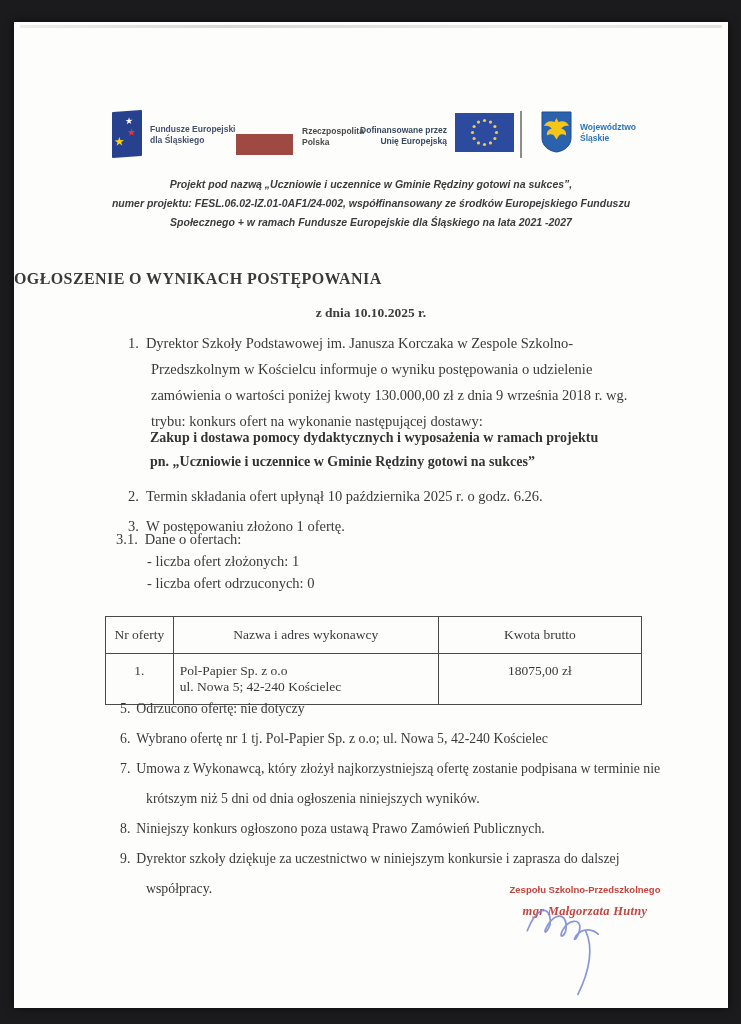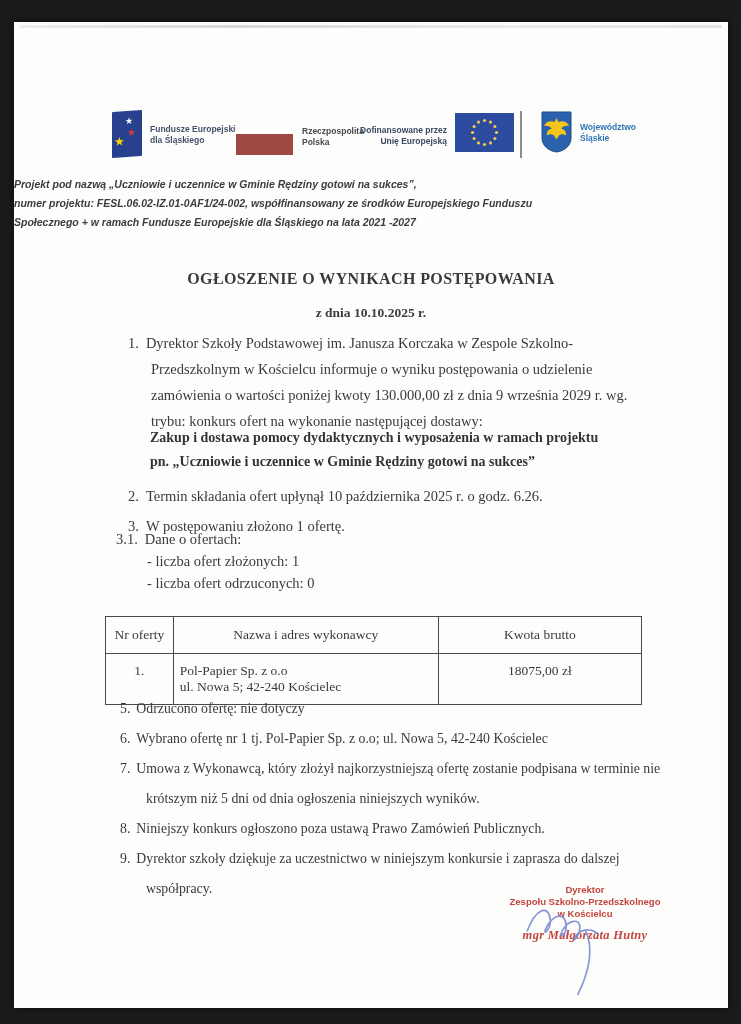--- a/index.html
+++ b/index.html
@@ -38,27 +38,27 @@
   .pl-flag{left:222px;top:90px;width:57px;height:43px;
     background:linear-gradient(#fdfdfc 50%,#9e4a42 50%);}
   .pl-text{left:288px;top:104px;color:#4a4a4c;}
   .eu-text{left:293px;top:103px;width:140px;text-align:right;color:#3a4a63;}
   .eu-flag{left:441px;top:91px;width:59px;height:39px;background:#2c4a9e;}
   .logo-divider{left:506px;top:89px;width:2px;height:47px;background:#8d8d8d;}
   .sl-shield{left:527px;top:89px;width:31px;height:42px;}
   .sl-text{left:566px;top:100px;color:#2e74b5;}
   
   .project-info{
-    position:absolute;left:0;right:0;top:153px;
+    position:absolute;left:0;right:0;top:153px;text-align:center;
     font-family:"Liberation Sans", sans-serif;font-style:italic;font-weight:bold;
     font-size:10.5px;line-height:19px;color:#3c3c3e;
   }
   
   .doc-title{
-    position:absolute;left:0;right:0;top:248px;text-align:center;
+    position:absolute;left:0;right:0;top:248px;text-align:left;
     font-weight:bold;font-size:16px;letter-spacing:.4px;color:#3a3a3c;
   }
   .doc-date{
     position:absolute;left:0;right:0;top:283px;text-align:center;
     font-size:13.5px;color:#3d3d3f;font-weight:bold;
   }
   
   .body-text{color:#3a3a3c;font-size:14.5px;}
   .item{position:absolute;padding-left:23px;text-indent:-23px;}
   .item .num{margin-right:7px;}
@@ -171,21 +171,21 @@
   <div class="project-info">
     <div>Projekt pod nazwą „Uczniowie i uczennice w Gminie Rędziny gotowi na sukces”,</div>
     <div>numer projektu: FESL.06.02-IZ.01-0AF1/24-002, współfinansowany ze środków Europejskiego Funduszu</div>
     <div>Społecznego +  w ramach Fundusze Europejskie dla Śląskiego na lata 2021 -2027</div>
   </div>
 
   <div class="doc-title">OGŁOSZENIE O WYNIKACH POSTĘPOWANIA</div>
   <div class="doc-date">z dnia 10.10.2025 r.</div>
 
   <div class="body-text item item-1">
-    <span class="num">1.</span><span>Dyrektor Szkoły Podstawowej im. Janusza Korczaka w Zespole Szkolno-Przedszkolnym w Kościelcu informuje o wyniku postępowania o udzielenie zamówienia o wartości poniżej kwoty 130.000,00 zł z dnia 9 września 2029 r. wg. trybu: konkurs ofert na wykonanie następującej dostawy:</span>
+    <span class="num">1.</span><span>Dyrektor Szkoły Podstawowej im. Janusza Korczaka w Zespole Szkolno-Przedszkolnym w Kościelcu informuje o wyniku postępowania o udzielenie zamówienia o wartości poniżej kwoty 130.000,00 zł z dnia 9 września 2018 r. wg. trybu: konkurs ofert na wykonanie następującej dostawy:</span>
   </div>
 
   <div class="subject">
     <div>Zakup i dostawa pomocy dydaktycznych i wyposażenia w ramach projektu</div>
     <div>pn. „Uczniowie i uczennice w Gminie Rędziny gotowi na sukces”</div>
   </div>
 
   <div class="body-text item item-2">
     <span class="num">2.</span><span>Termin składania ofert upłynął 10 października 2025 r. o godz. 6.26.</span>
   </div>
@@ -225,23 +225,21 @@
 
   <div class="items-lower">
     <p><span class="num">5.</span><span>Odrzucono ofertę: nie dotyczy</span></p>
     <p><span class="num">6.</span><span>Wybrano ofertę nr 1 tj. Pol-Papier Sp. z o.o; ul. Nowa 5, 42-240 Kościelec</span></p>
     <p><span class="num">7.</span><span>Umowa z Wykonawcą, który złożył najkorzystniejszą ofertę zostanie podpisana w terminie nie krótszym niż 5 dni od dnia ogłoszenia niniejszych wyników.</span></p>
     <p><span class="num">8.</span><span>Niniejszy konkurs ogłoszono poza ustawą Prawo Zamówień Publicznych.</span></p>
     <p><span class="num">9.</span><span>Dyrektor szkoły dziękuje za uczestnictwo w niniejszym konkursie i zaprasza do dalszej współpracy.</span></p>
   </div>
 
   <div class="stamp">
-    <div>Dyrektor</div>
     <div>Zespołu Szkolno-Przedszkolnego</div>
-    <div>w Kościelcu</div>
     <div class="stamp-name">mgr Małgorzata Hutny</div>
   </div>
 
   <div class="signature">
     <svg width="130" height="115" viewBox="0 0 130 115">
       <g fill="none" stroke="#7d8bd4" stroke-width="1.7" stroke-linecap="round" opacity="0.9">
         <path d="M14 48 C20 26 31 20 35 32 C39 44 28 54 33 42 C39 28 50 26 52 38 C54 50 45 54 49 44 C54 32 66 30 66 40 C66 50 59 56 63 48 C69 38 80 40 85 44"></path>
         <path d="M72 42 C82 58 80 82 71 106"></path>
       </g>
     </svg>

